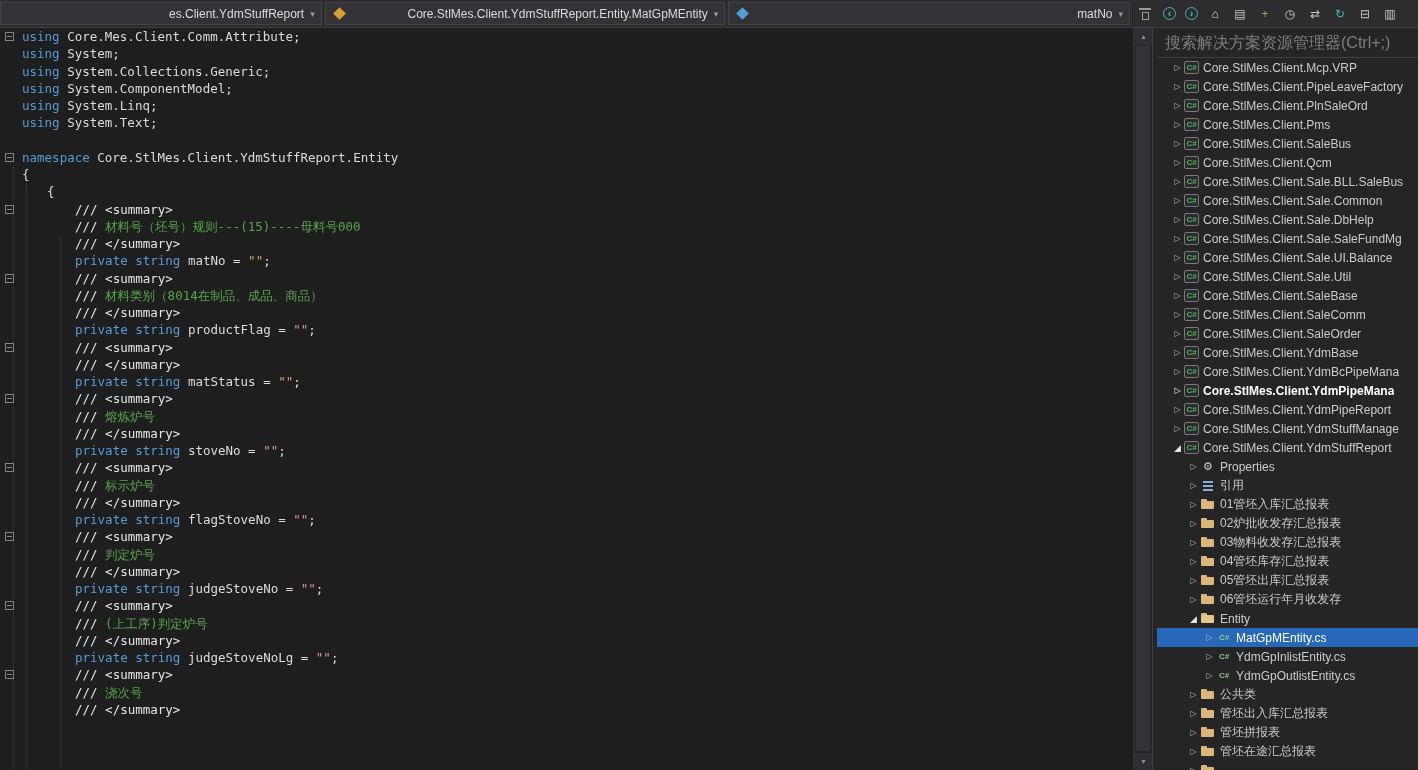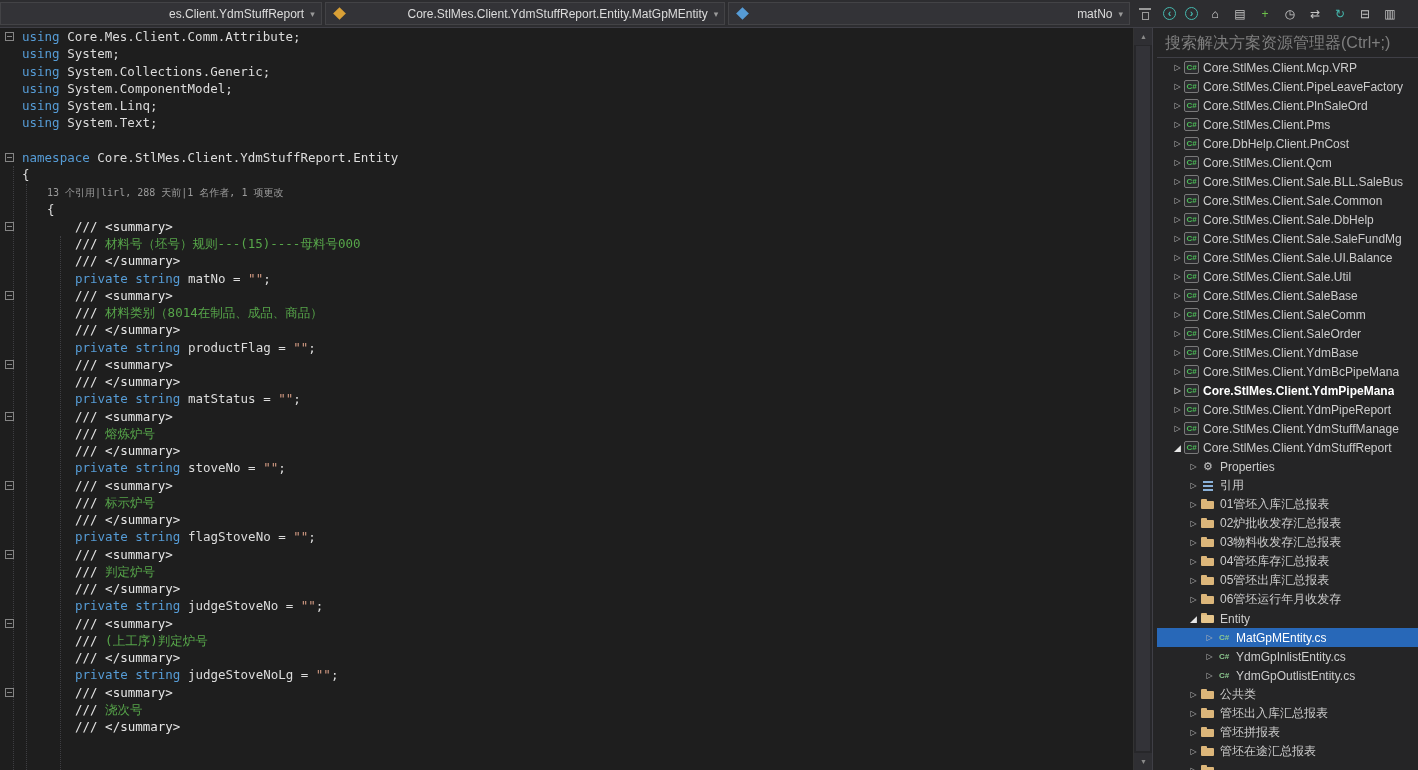--- a/index.html
+++ b/index.html
@@ -124,21 +124,20 @@
     <div id="code-lines">
         <div class="code-line"><span class="fold-col"><span class="foldbox"></span></span><span class="line-body" style="padding-left: 0px;"><span class="tok-kw">using</span><span class="tok-pl"> Core.Mes.Client.Comm.Attribute;</span></span></div>
         <div class="code-line"><span class="fold-col"></span><span class="line-body" style="padding-left: 0px;"><span class="tok-kw">using</span><span class="tok-pl"> System;</span></span></div>
         <div class="code-line"><span class="fold-col"></span><span class="line-body" style="padding-left: 0px;"><span class="tok-kw">using</span><span class="tok-pl"> System.Collections.Generic;</span></span></div>
         <div class="code-line"><span class="fold-col"></span><span class="line-body" style="padding-left: 0px;"><span class="tok-kw">using</span><span class="tok-pl"> System.ComponentModel;</span></span></div>
         <div class="code-line"><span class="fold-col"></span><span class="line-body" style="padding-left: 0px;"><span class="tok-kw">using</span><span class="tok-pl"> System.Linq;</span></span></div>
         <div class="code-line"><span class="fold-col"></span><span class="line-body" style="padding-left: 0px;"><span class="tok-kw">using</span><span class="tok-pl"> System.Text;</span></span></div>
         <div class="code-line"><span class="fold-col"></span><span class="line-body" style="padding-left: 0px;"></span></div>
         <div class="code-line"><span class="fold-col"><span class="foldbox"></span></span><span class="line-body" style="padding-left: 0px;"><span class="tok-kw">namespace</span><span class="tok-pl"> Core.StlMes.Client.YdmStuffReport.Entity</span></span></div>
         <div class="code-line"><span class="fold-col"></span><span class="line-body" style="padding-left: 0px;"><span class="tok-pl">{</span></span></div>
-        <div class="code-line"><span class="fold-col"></span><span class="line-body" style="padding-left: 25px;"><span class="tok-lens">13 个引用|lirl, 288 天前|1 名作者, 1 项更改</span></span></div>
         <div class="code-line"><span class="fold-col"></span><span class="line-body" style="padding-left: 25px;"><span class="tok-pl">{</span></span></div>
         <div class="code-line"><span class="fold-col"><span class="foldbox"></span></span><span class="line-body" style="padding-left: 53px;"><span class="tok-tag">/// &lt;summary&gt;</span></span></div>
         <div class="code-line"><span class="fold-col"></span><span class="line-body" style="padding-left: 53px;"><span class="tok-tag">/// </span><span class="tok-doc">材料号（坯号）规则---(15)----母料号000</span></span></div>
         <div class="code-line"><span class="fold-col"></span><span class="line-body" style="padding-left: 53px;"><span class="tok-tag">/// &lt;/summary&gt;</span></span></div>
         <div class="code-line"><span class="fold-col"></span><span class="line-body" style="padding-left: 53px;"><span class="tok-kw">private</span><span class="tok-pl"> </span><span class="tok-kw">string</span><span class="tok-pl"> matNo = </span><span class="tok-str">""</span><span class="tok-pl">;</span></span></div>
         <div class="code-line"><span class="fold-col"><span class="foldbox"></span></span><span class="line-body" style="padding-left: 53px;"><span class="tok-tag">/// &lt;summary&gt;</span></span></div>
         <div class="code-line"><span class="fold-col"></span><span class="line-body" style="padding-left: 53px;"><span class="tok-tag">/// </span><span class="tok-doc">材料类别（8014在制品、成品、商品）</span></span></div>
         <div class="code-line"><span class="fold-col"></span><span class="line-body" style="padding-left: 53px;"><span class="tok-tag">/// &lt;/summary&gt;</span></span></div>
         <div class="code-line"><span class="fold-col"></span><span class="line-body" style="padding-left: 53px;"><span class="tok-kw">private</span><span class="tok-pl"> </span><span class="tok-kw">string</span><span class="tok-pl"> productFlag = </span><span class="tok-str">""</span><span class="tok-pl">;</span></span></div>
         <div class="code-line"><span class="fold-col"><span class="foldbox"></span></span><span class="line-body" style="padding-left: 53px;"><span class="tok-tag">/// &lt;summary&gt;</span></span></div>
@@ -207,21 +206,21 @@
           <span class="tree-label">Core.StlMes.Client.PlnSaleOrd</span>
         </div>
         <div class="tree-row" style="padding-left: 14px;">
           <span class="arrow">▷</span>
           <span class="tree-icon ti-project">C#</span>
           <span class="tree-label">Core.StlMes.Client.Pms</span>
         </div>
         <div class="tree-row" style="padding-left: 14px;">
           <span class="arrow">▷</span>
           <span class="tree-icon ti-project">C#</span>
-          <span class="tree-label">Core.DbHelp.Client.PnCost</span>
+          <span class="tree-label">Core.StlMes.Client.SaleBus</span>
         </div>
         <div class="tree-row" style="padding-left: 14px;">
           <span class="arrow">▷</span>
           <span class="tree-icon ti-project">C#</span>
           <span class="tree-label">Core.StlMes.Client.Qcm</span>
         </div>
         <div class="tree-row" style="padding-left: 14px;">
           <span class="arrow">▷</span>
           <span class="tree-icon ti-project">C#</span>
           <span class="tree-label">Core.StlMes.Client.Sale.BLL.SaleBus</span>

